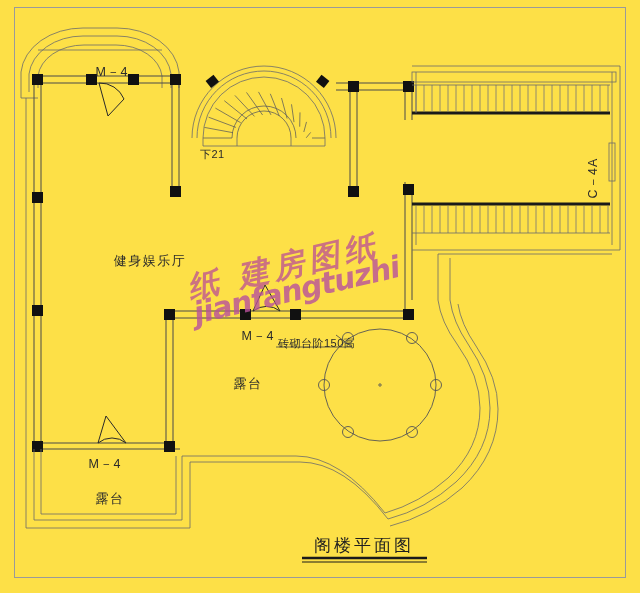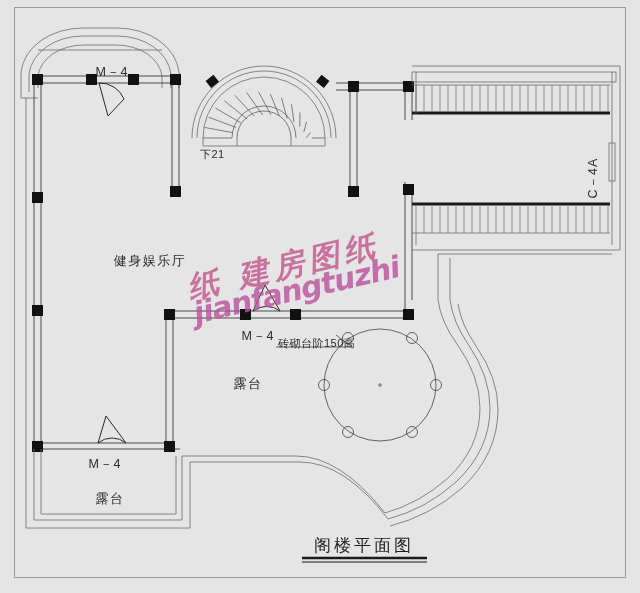--- a/index.html
+++ b/index.html
@@ -10,21 +10,21 @@
   body {
     width: 640px;
     height: 593px;
     font-family: "Liberation Sans", sans-serif;
     overflow: hidden;
   }
   #drawing-root {
     position: relative;
     width: 640px;
     height: 593px;
-    background: #e5e5e5;
+    background: #fde047;
   }
   #plan-svg {
     position: absolute;
     left: 0;
     top: 0;
     width: 640px;
     height: 593px;
     display: block;
   }
   .frame-border {

